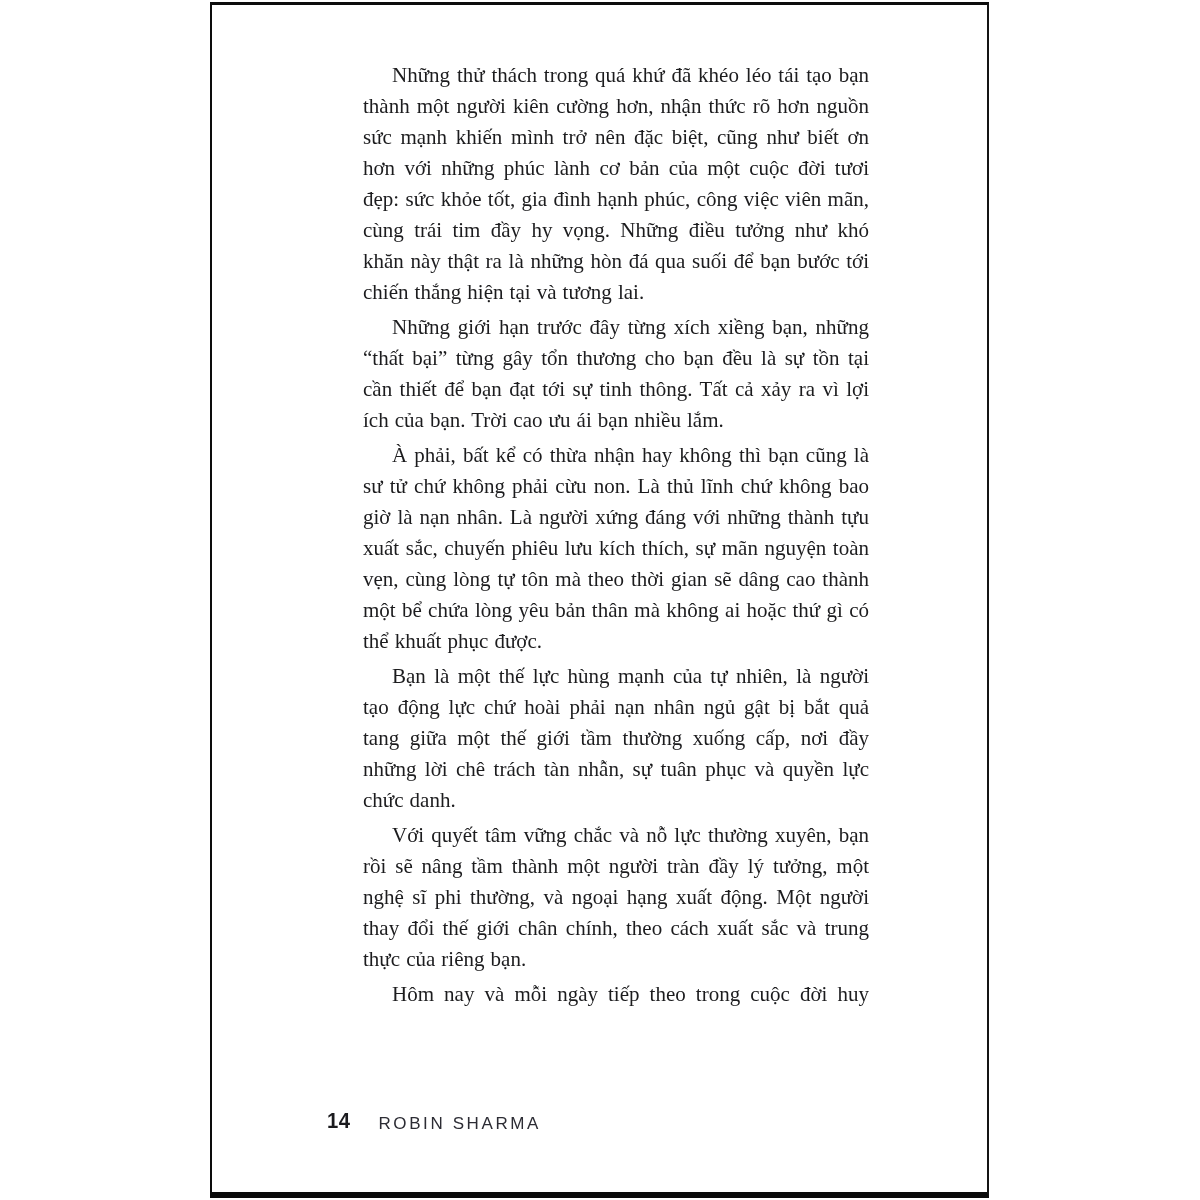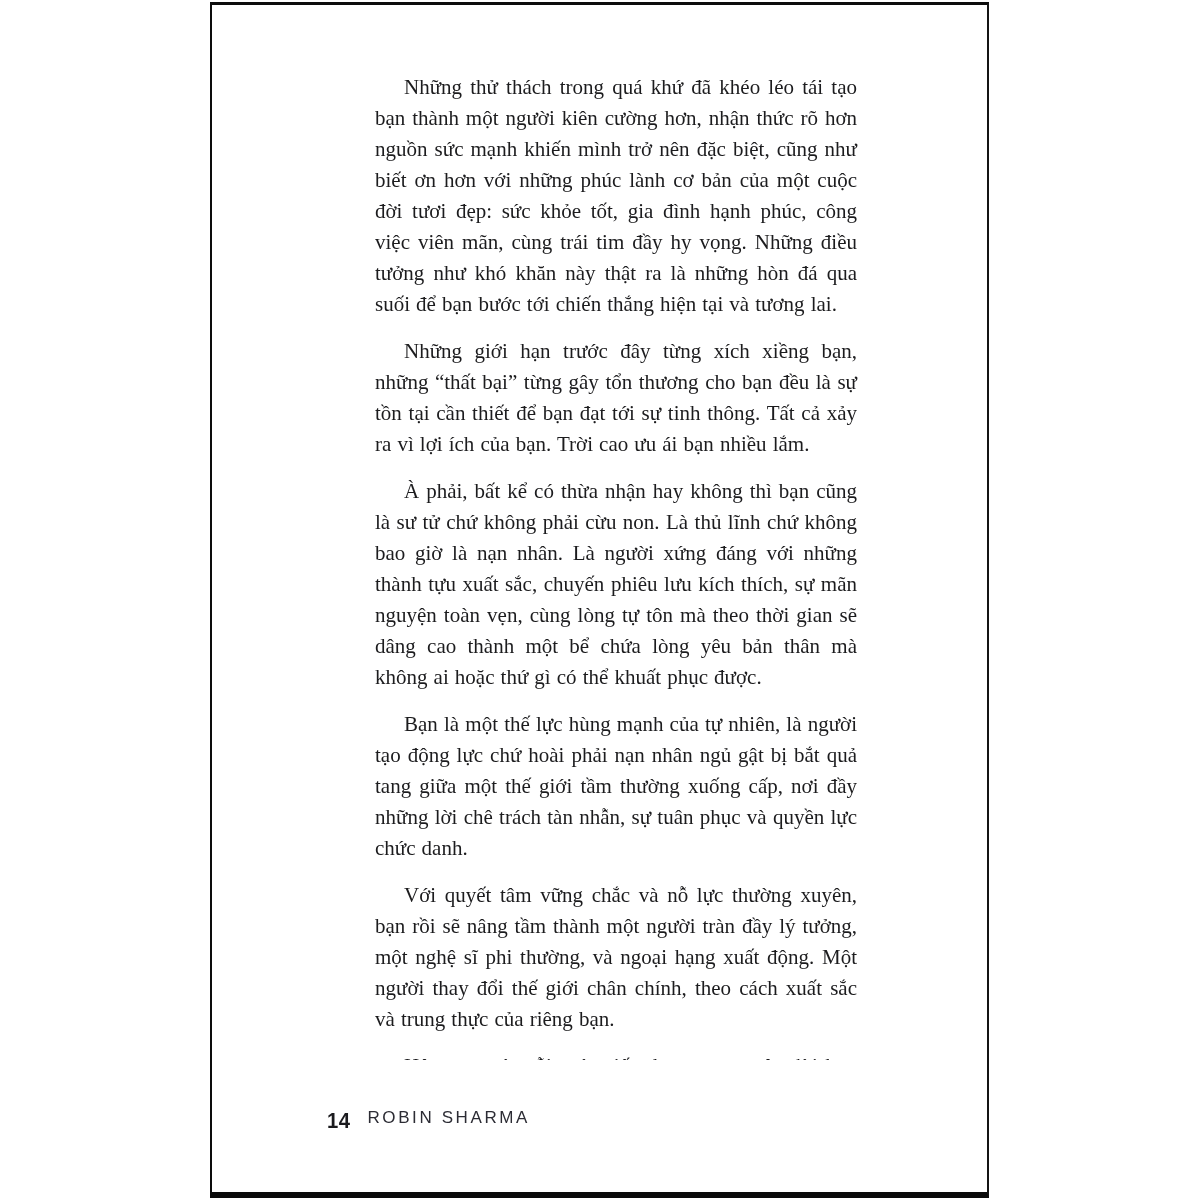--- a/index.html
+++ b/index.html
@@ -37,50 +37,50 @@
     top: 56px;
     width: 514px;
     height: 1004px;
     overflow: hidden;
     color: #1c1c1e;
     font-size: 21px;
     line-height: 31px;
     text-align: justify;
   }
   .text-column p {
-    margin: 16px;
+    margin: 4px;
     padding: 0;
     text-indent: 29px;
     word-spacing: 0.04em;
   }
   .text-column p.cont-line {
     text-align-last: justify;
   }
   .page-footer {
     position: absolute;
     left: 327px;
     top: 1108px;
     display: flex;
-    align-items: flex-start;
+    align-items: flex-end;
+    gap: 26px;
     font-family: "Liberation Sans", "DejaVu Sans", sans-serif;
   }
   .page-number {
     font-weight: 700;
     font-size: 22px;
     letter-spacing: 0.5px;
     color: #1b1b1f;
     transform: scaleX(0.92);
     transform-origin: left bottom;
   }
   .footer-author {
     font-weight: 400;
     font-size: 17px;
     letter-spacing: 2.6px;
     color: #2c2c34;
-    margin-left: 15px;
   }
 </style>
 </head>
 <body>
 
 <div class="canvas">
 
   <div class="page-frame"></div>
 
   <div class="text-column">

